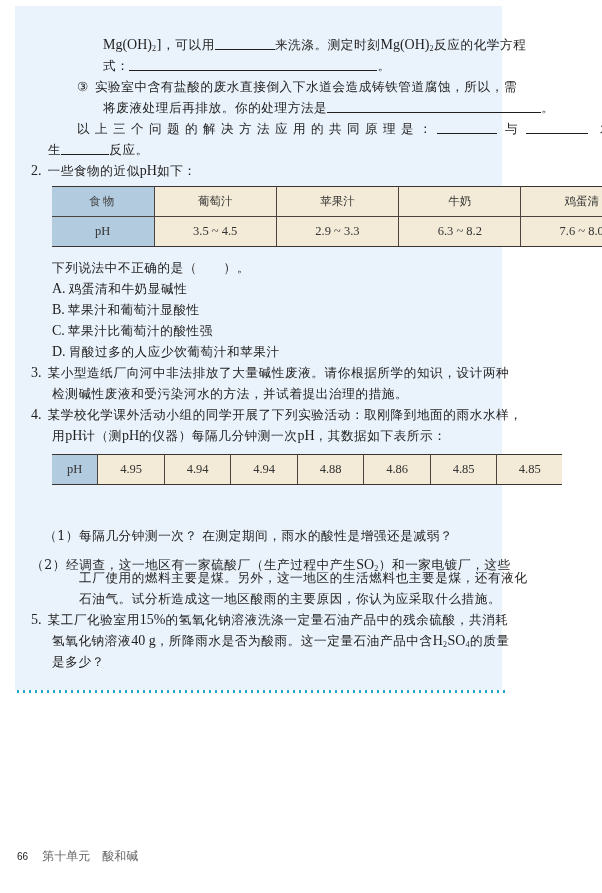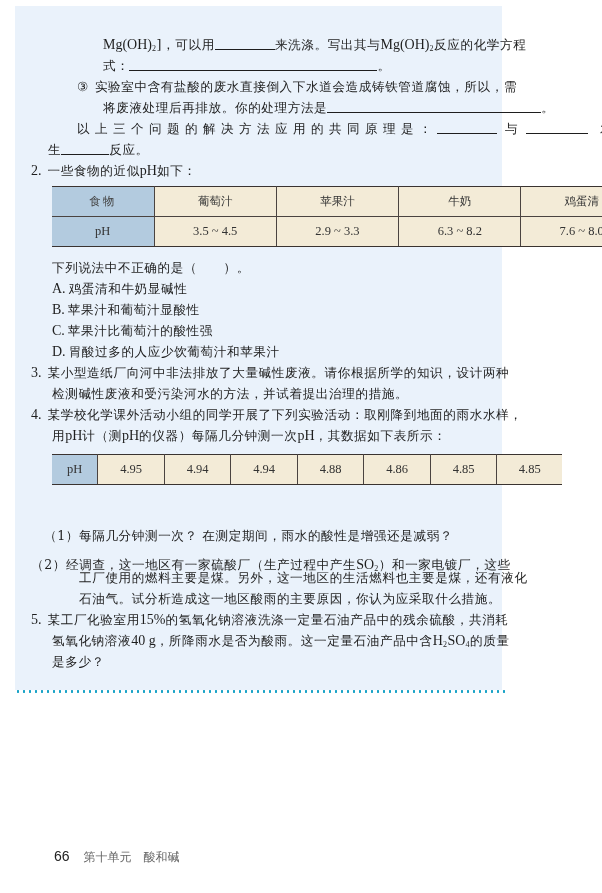--- a/index.html
+++ b/index.html
@@ -37,32 +37,32 @@
     table.data tr:first-child td { border-top: 1.5px solid #3a3330; }
     table.data tr:last-child td { border-bottom: 1.5px solid #3a3330; }
     table.data td:first-child { border-left: none; background: #b3cbdf; }
     table.data td:last-child { border-right: none; }
     table.data td.num { font-family: "Liberation Serif", serif; font-size: 12.5px; }
     table.data td.head-label { letter-spacing: 2px; color: #444; }
 
     .footer {
       position: absolute; left: 17px; top: 848px; font-size: 13px; color: #555;
     }
-    .footer .pg { font-family: "Liberation Sans", "DejaVu Sans", sans-serif; font-size: 14px; color: #222; margin-right: 14px; margin-left: 37px; }
+    .footer .pg { font-family: "Liberation Sans", "DejaVu Sans", sans-serif; font-size: 10px; color: #222; margin-right: 14px; }
     .footer .unit { font-family: "DejaVu Sans", sans-serif; font-size: 12px; color: #666; margin-right: 12px; }
     .footer .topic { font-family: "DejaVu Sans", sans-serif; font-size: 12px; color: #666; }
   </style>
 </head>
 <body>
 
 <div class="panel-main"></div>
 <div class="dotted-rule"></div>
 
 <div class="line" style="left:103px; top:36px;">
-  <span class="latin">Mg(OH)</span><span class="sub">2</span><span>]，可以用</span><span class="blank" style="width:60px;"></span><span>来洗涤。写出其与</span><span class="latin">Mg(OH)</span><span class="sub">2</span><span>反应的化学方程</span>
+  <span class="latin">Mg(OH)</span><span class="sub">2</span><span>]，可以用</span><span class="blank" style="width:60px;"></span><span>来洗涤。测定时刻</span><span class="latin">Mg(OH)</span><span class="sub">2</span><span>反应的化学方程</span>
 </div>
 <div class="line" style="left:103px; top:57px;">
   <span>式：</span><span class="blank" style="width:248px;"></span><span>。</span>
 </div>
 <div class="line" style="left:77px; top:78px;">
   <span style="margin-right:6px;">③</span><span>实验室中含有盐酸的废水直接倒入下水道会造成铸铁管道腐蚀，所以，需</span>
 </div>
 <div class="line" style="left:103px; top:99px;">
   <span>将废液处理后再排放。你的处理方法是</span><span class="blank" style="width:214px;"></span><span>。</span>
 </div>

